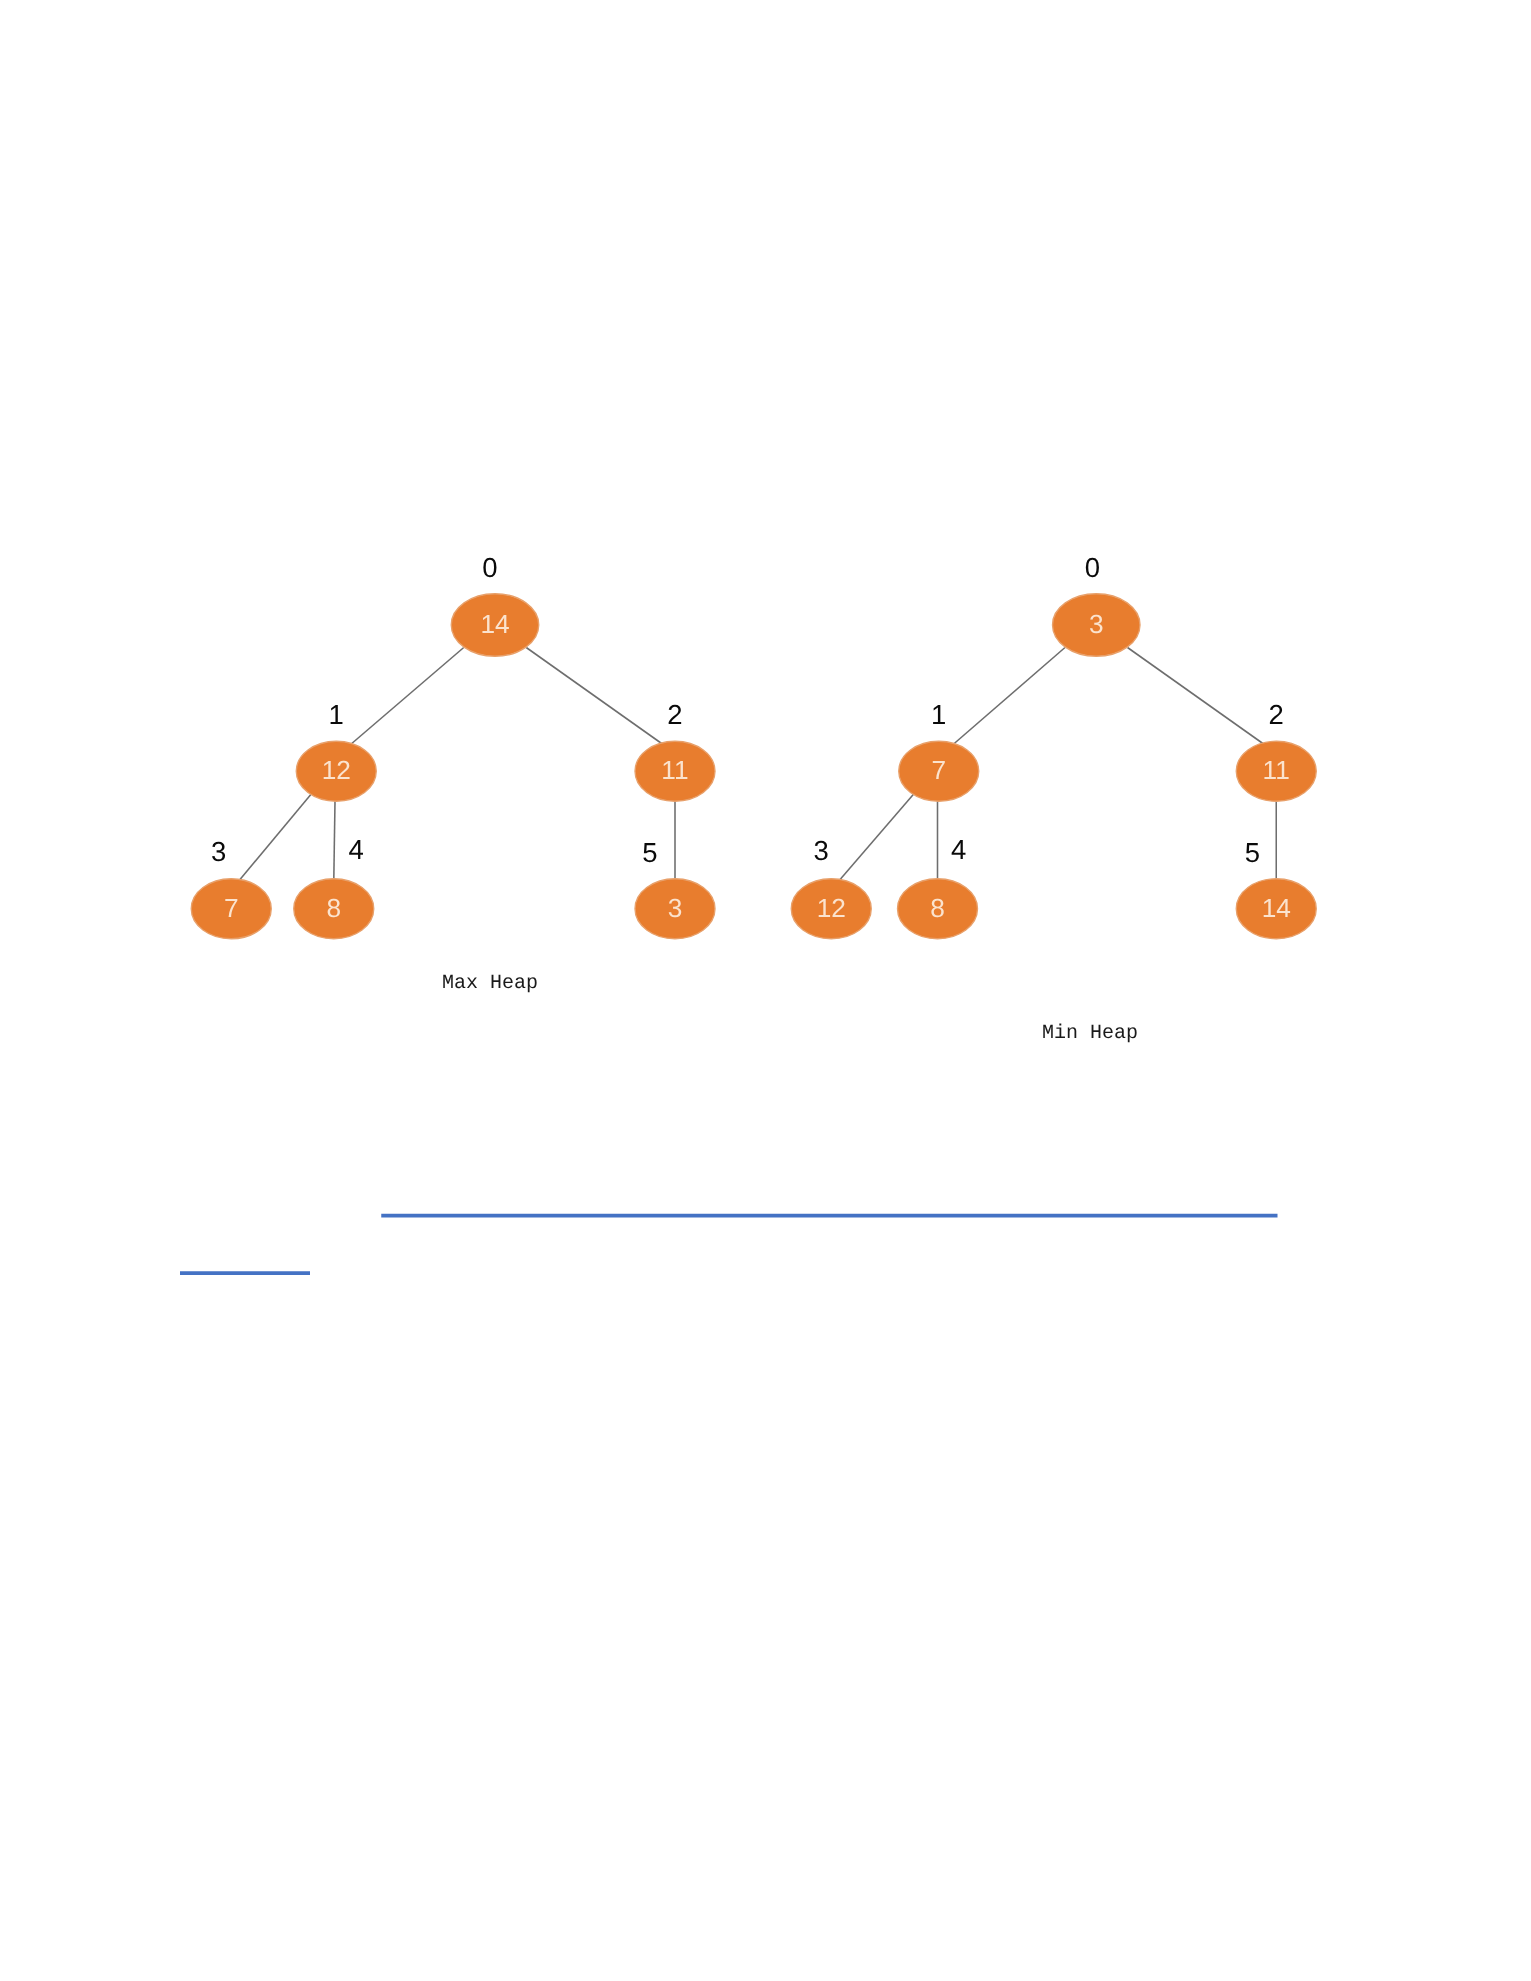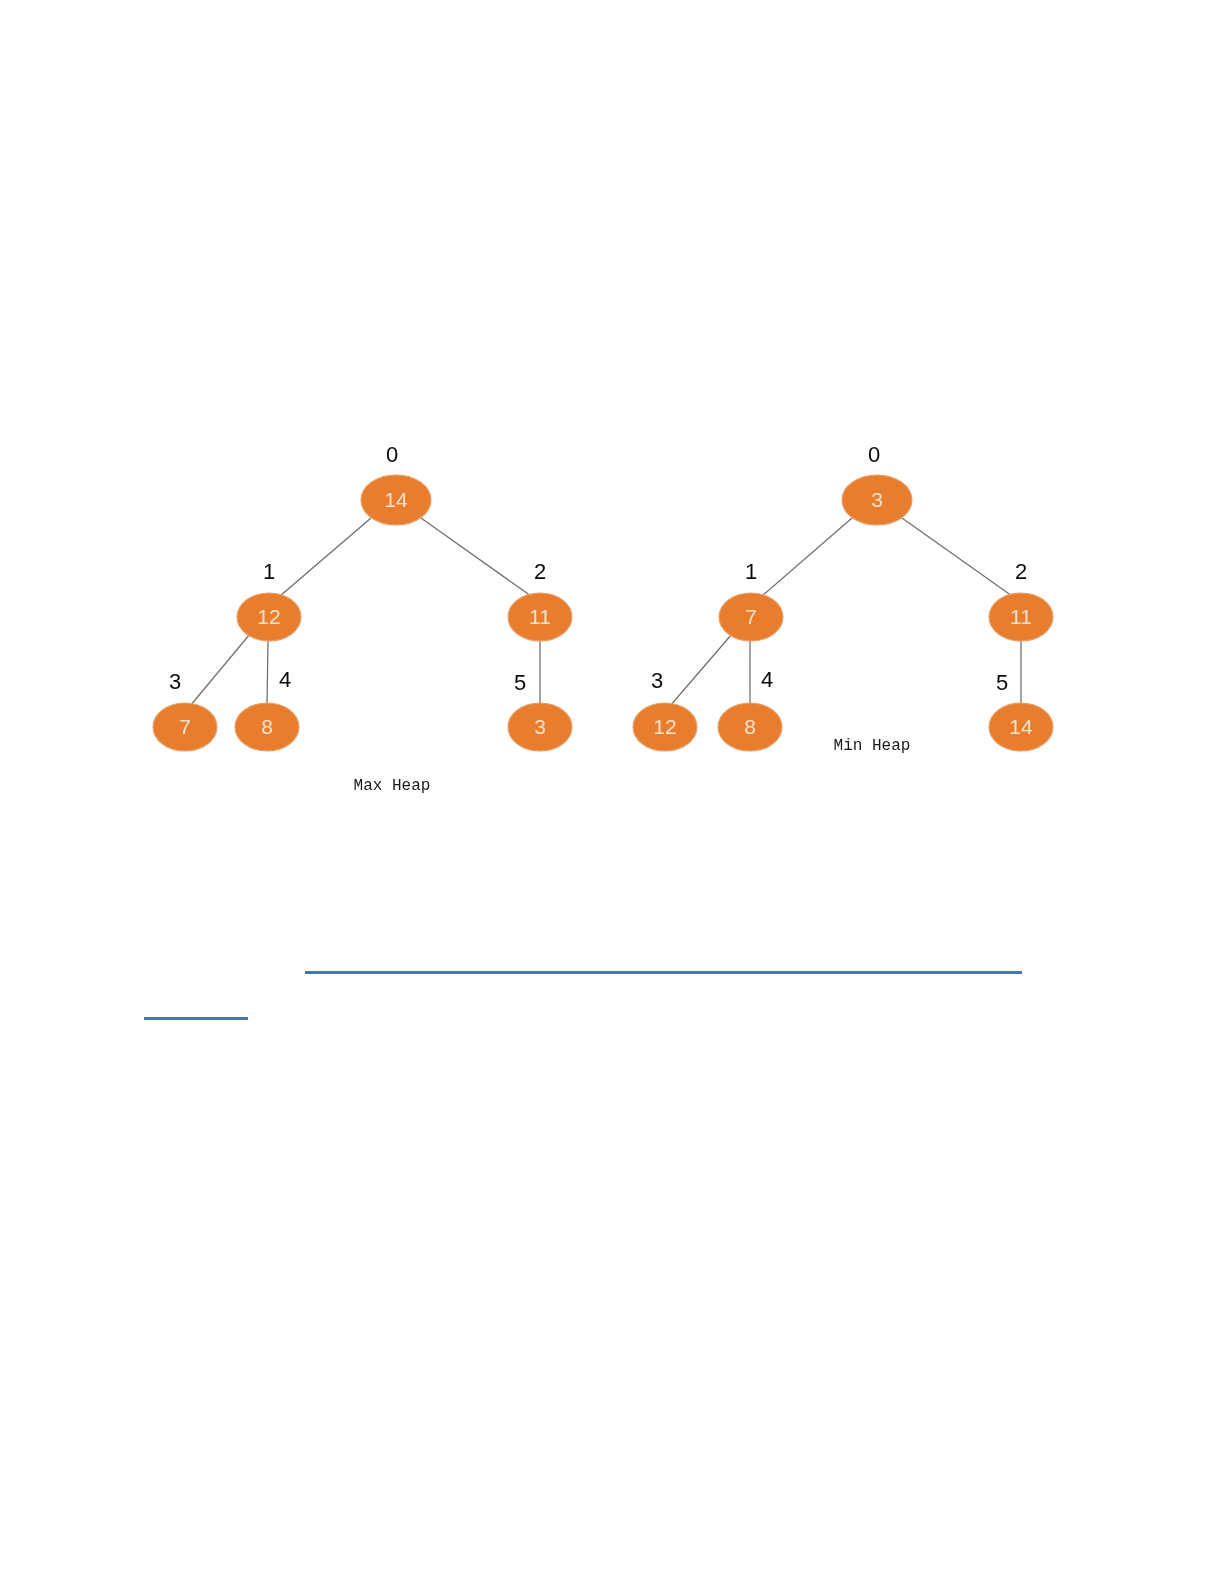--- a/index.html
+++ b/index.html
@@ -153,19 +153,19 @@
       <g>
         <ellipse class="node-ellipse" cx="750" cy="727" rx="32" ry="24"></ellipse>
         <text class="node-text" x="750" y="728">8</text>
       </g>
       <g>
         <ellipse class="node-ellipse" cx="1021" cy="727" rx="32" ry="24"></ellipse>
         <text class="node-text" x="1021" y="728">14</text>
       </g>
     </svg>
 
-    <div class="caption" style="left:752px; top:737px; width:240px;">Min Heap</div>
+    <div class="caption" style="left:752px; top:817px; width:240px;">Min Heap</div>
   </div>
 
   <div class="link-underline" style="left:305px; top:971px; width:717px;"></div>
   <div class="link-underline" style="left:144px; top:1017px; width:104px;"></div>
 
 </div>
 
 </body></html>

